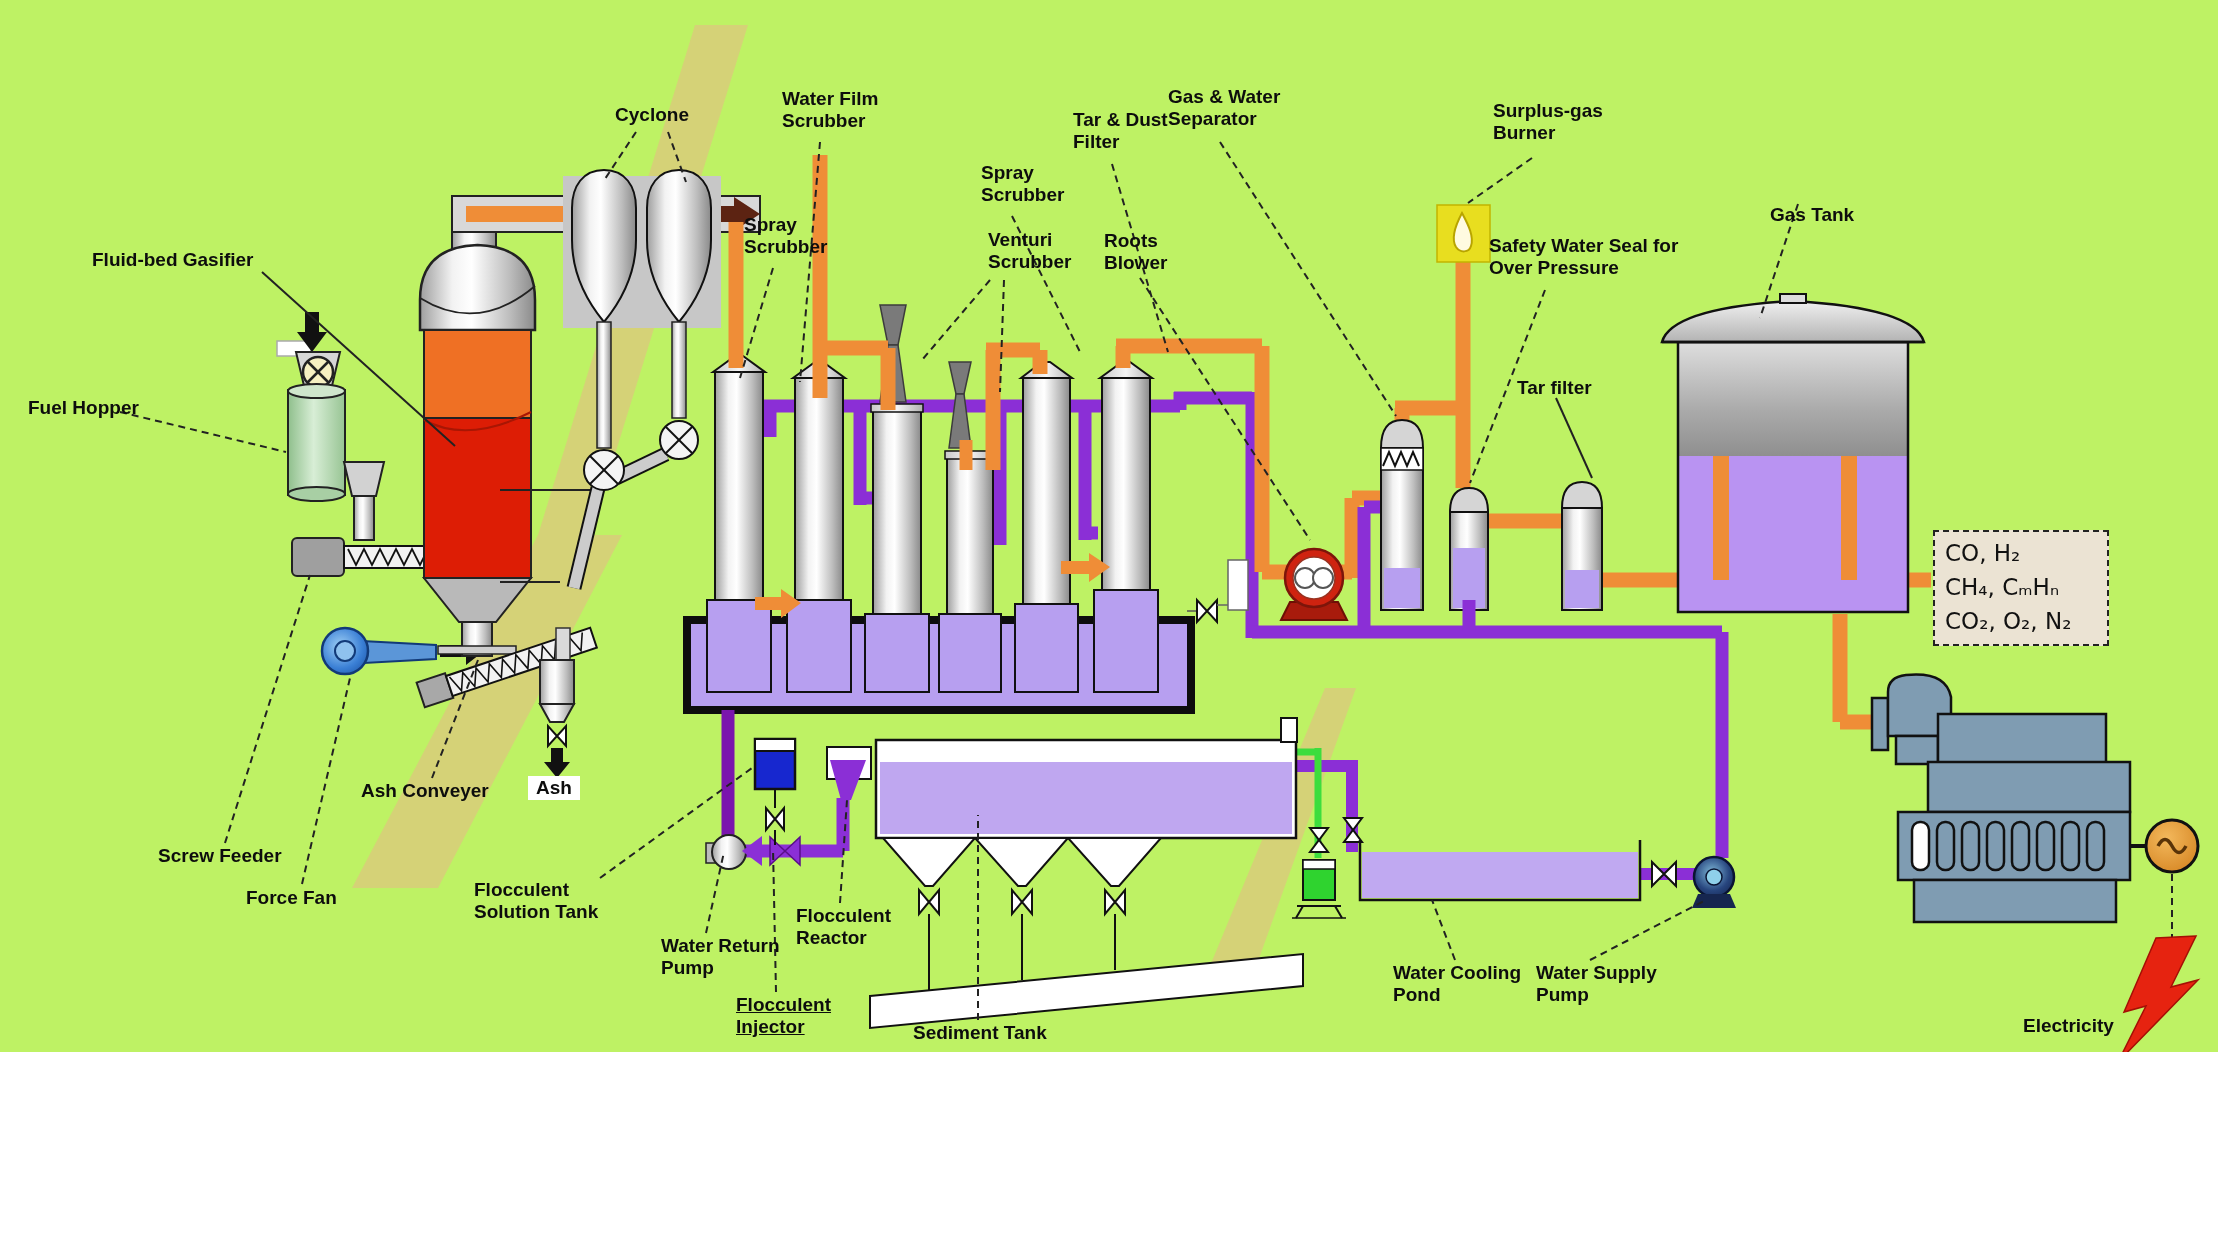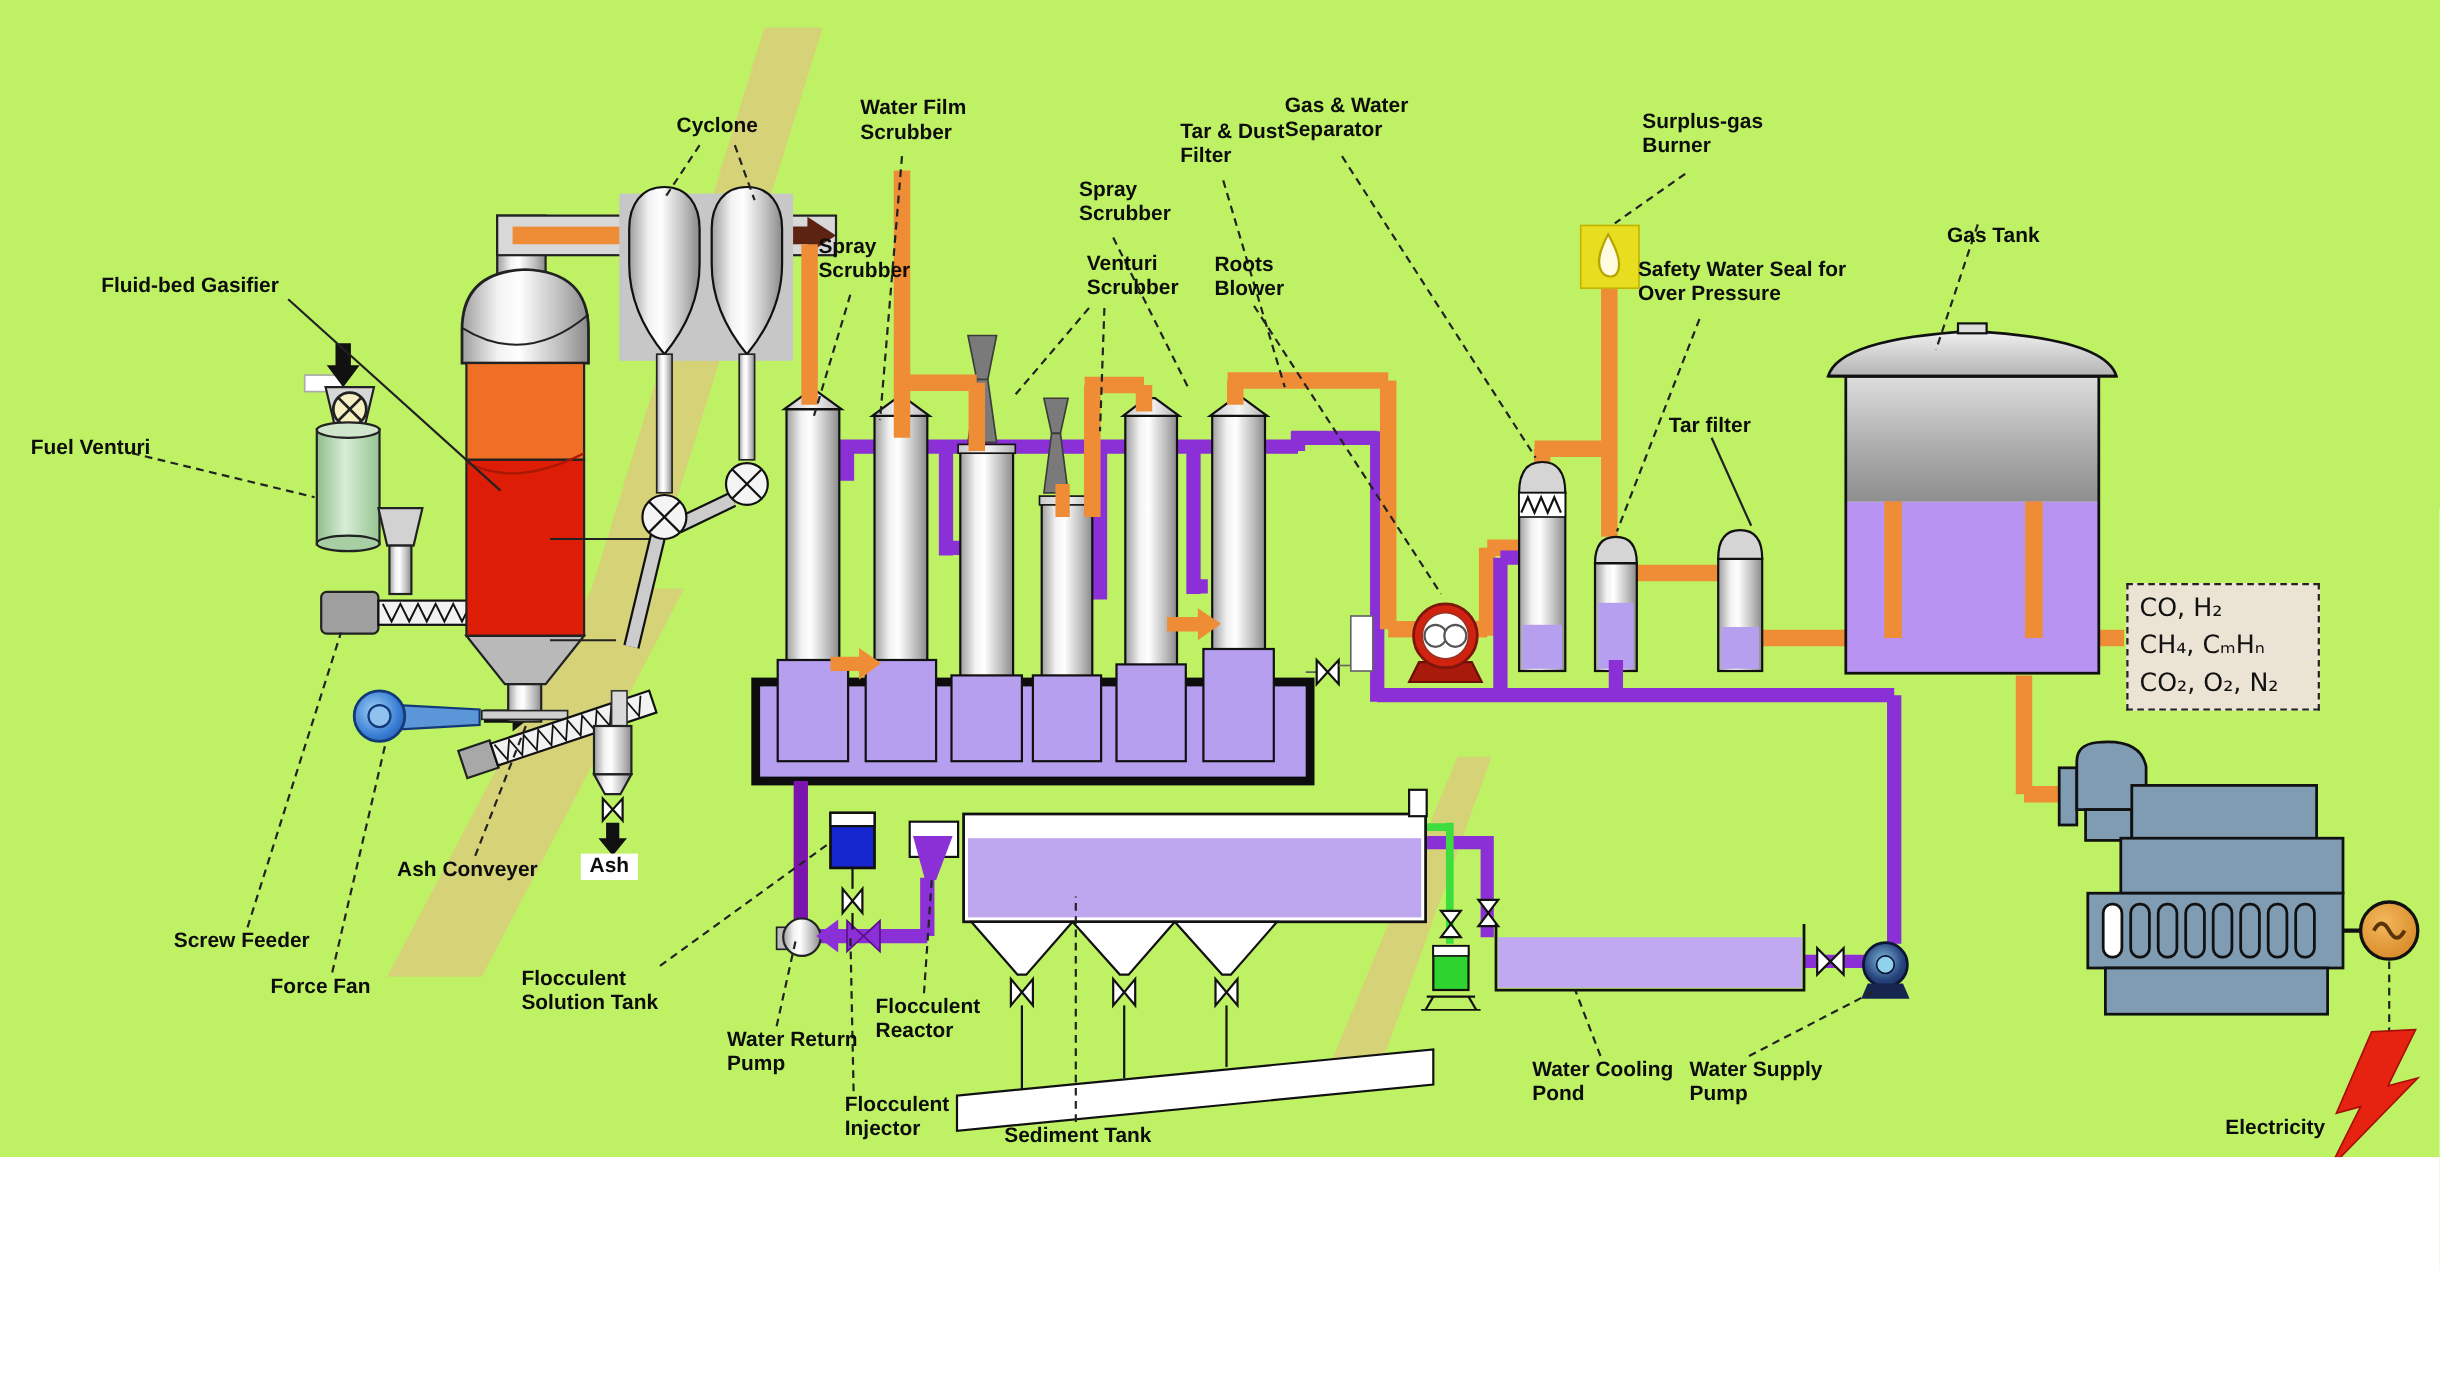--- a/index.html
+++ b/index.html
@@ -412,29 +412,29 @@
 <div class="lbl" style="left:744px;top:214px;width:92px;">Spray Scrubber</div>
 <div class="lbl" style="left:988px;top:229px;width:95px;">Venturi Scrubber</div>
 <div class="lbl" style="left:981px;top:162px;width:92px;">Spray Scrubber</div>
 <div class="lbl" style="left:1073px;top:109px;width:108px;">Tar &amp; Dust Filter</div>
 <div class="lbl" style="left:1168px;top:86px;width:124px;">Gas &amp; Water Separator</div>
 <div class="lbl" style="left:1104px;top:230px;width:72px;">Roots Blower</div>
 <div class="lbl" style="left:1493px;top:100px;width:118px;">Surplus-gas Burner</div>
 <div class="lbl" style="left:1489px;top:235px;width:214px;">Safety Water Seal for Over Pressure</div>
 <div class="lbl nowrap" style="left:1517px;top:377px;">Tar filter</div>
 <div class="lbl nowrap" style="left:1770px;top:174px;margin-top:30px;">Gas Tank</div>
-<div class="lbl nowrap" style="left:28px;top:397px;">Fuel Venturi</div>
+<div class="lbl nowrap" style="left:28px;top:397px;">Fuel Hopper</div>
 <div class="lbl nowrap" style="left:158px;top:845px;">Screw Feeder</div>
 <div class="lbl nowrap" style="left:246px;top:887px;">Force Fan</div>
 <div class="lbl nowrap" style="left:361px;top:780px;">Ash Conveyer</div>
 <div class="lbl nowrap whitebox" style="left:528px;top:776px;">Ash</div>
 <div class="lbl" style="left:474px;top:879px;width:130px;">Flocculent Solution Tank</div>
 <div class="lbl" style="left:661px;top:935px;width:132px;">Water Return Pump</div>
 <div class="lbl" style="left:796px;top:905px;width:110px;">Flocculent Reactor</div>
-<div class="lbl" style="left:768px;top:994px;width:110px;">Flocculent Injector</div>
+<div class="lbl" style="left:736px;top:994px;width:110px;text-decoration:underline;">Flocculent Injector</div>
 <div class="lbl nowrap" style="left:913px;top:1022px;">Sediment Tank</div>
 <div class="lbl" style="left:1393px;top:962px;width:132px;">Water Cooling Pond</div>
 <div class="lbl" style="left:1536px;top:962px;width:126px;">Water Supply Pump</div>
 <div class="lbl nowrap" style="left:2023px;top:1015px;">Electricity</div>
 
 <div id="gasbox">
   <div>CO,  H₂</div>
   <div>CH₄,  CₘHₙ</div>
   <div>CO₂,  O₂,  N₂</div>
 </div>

